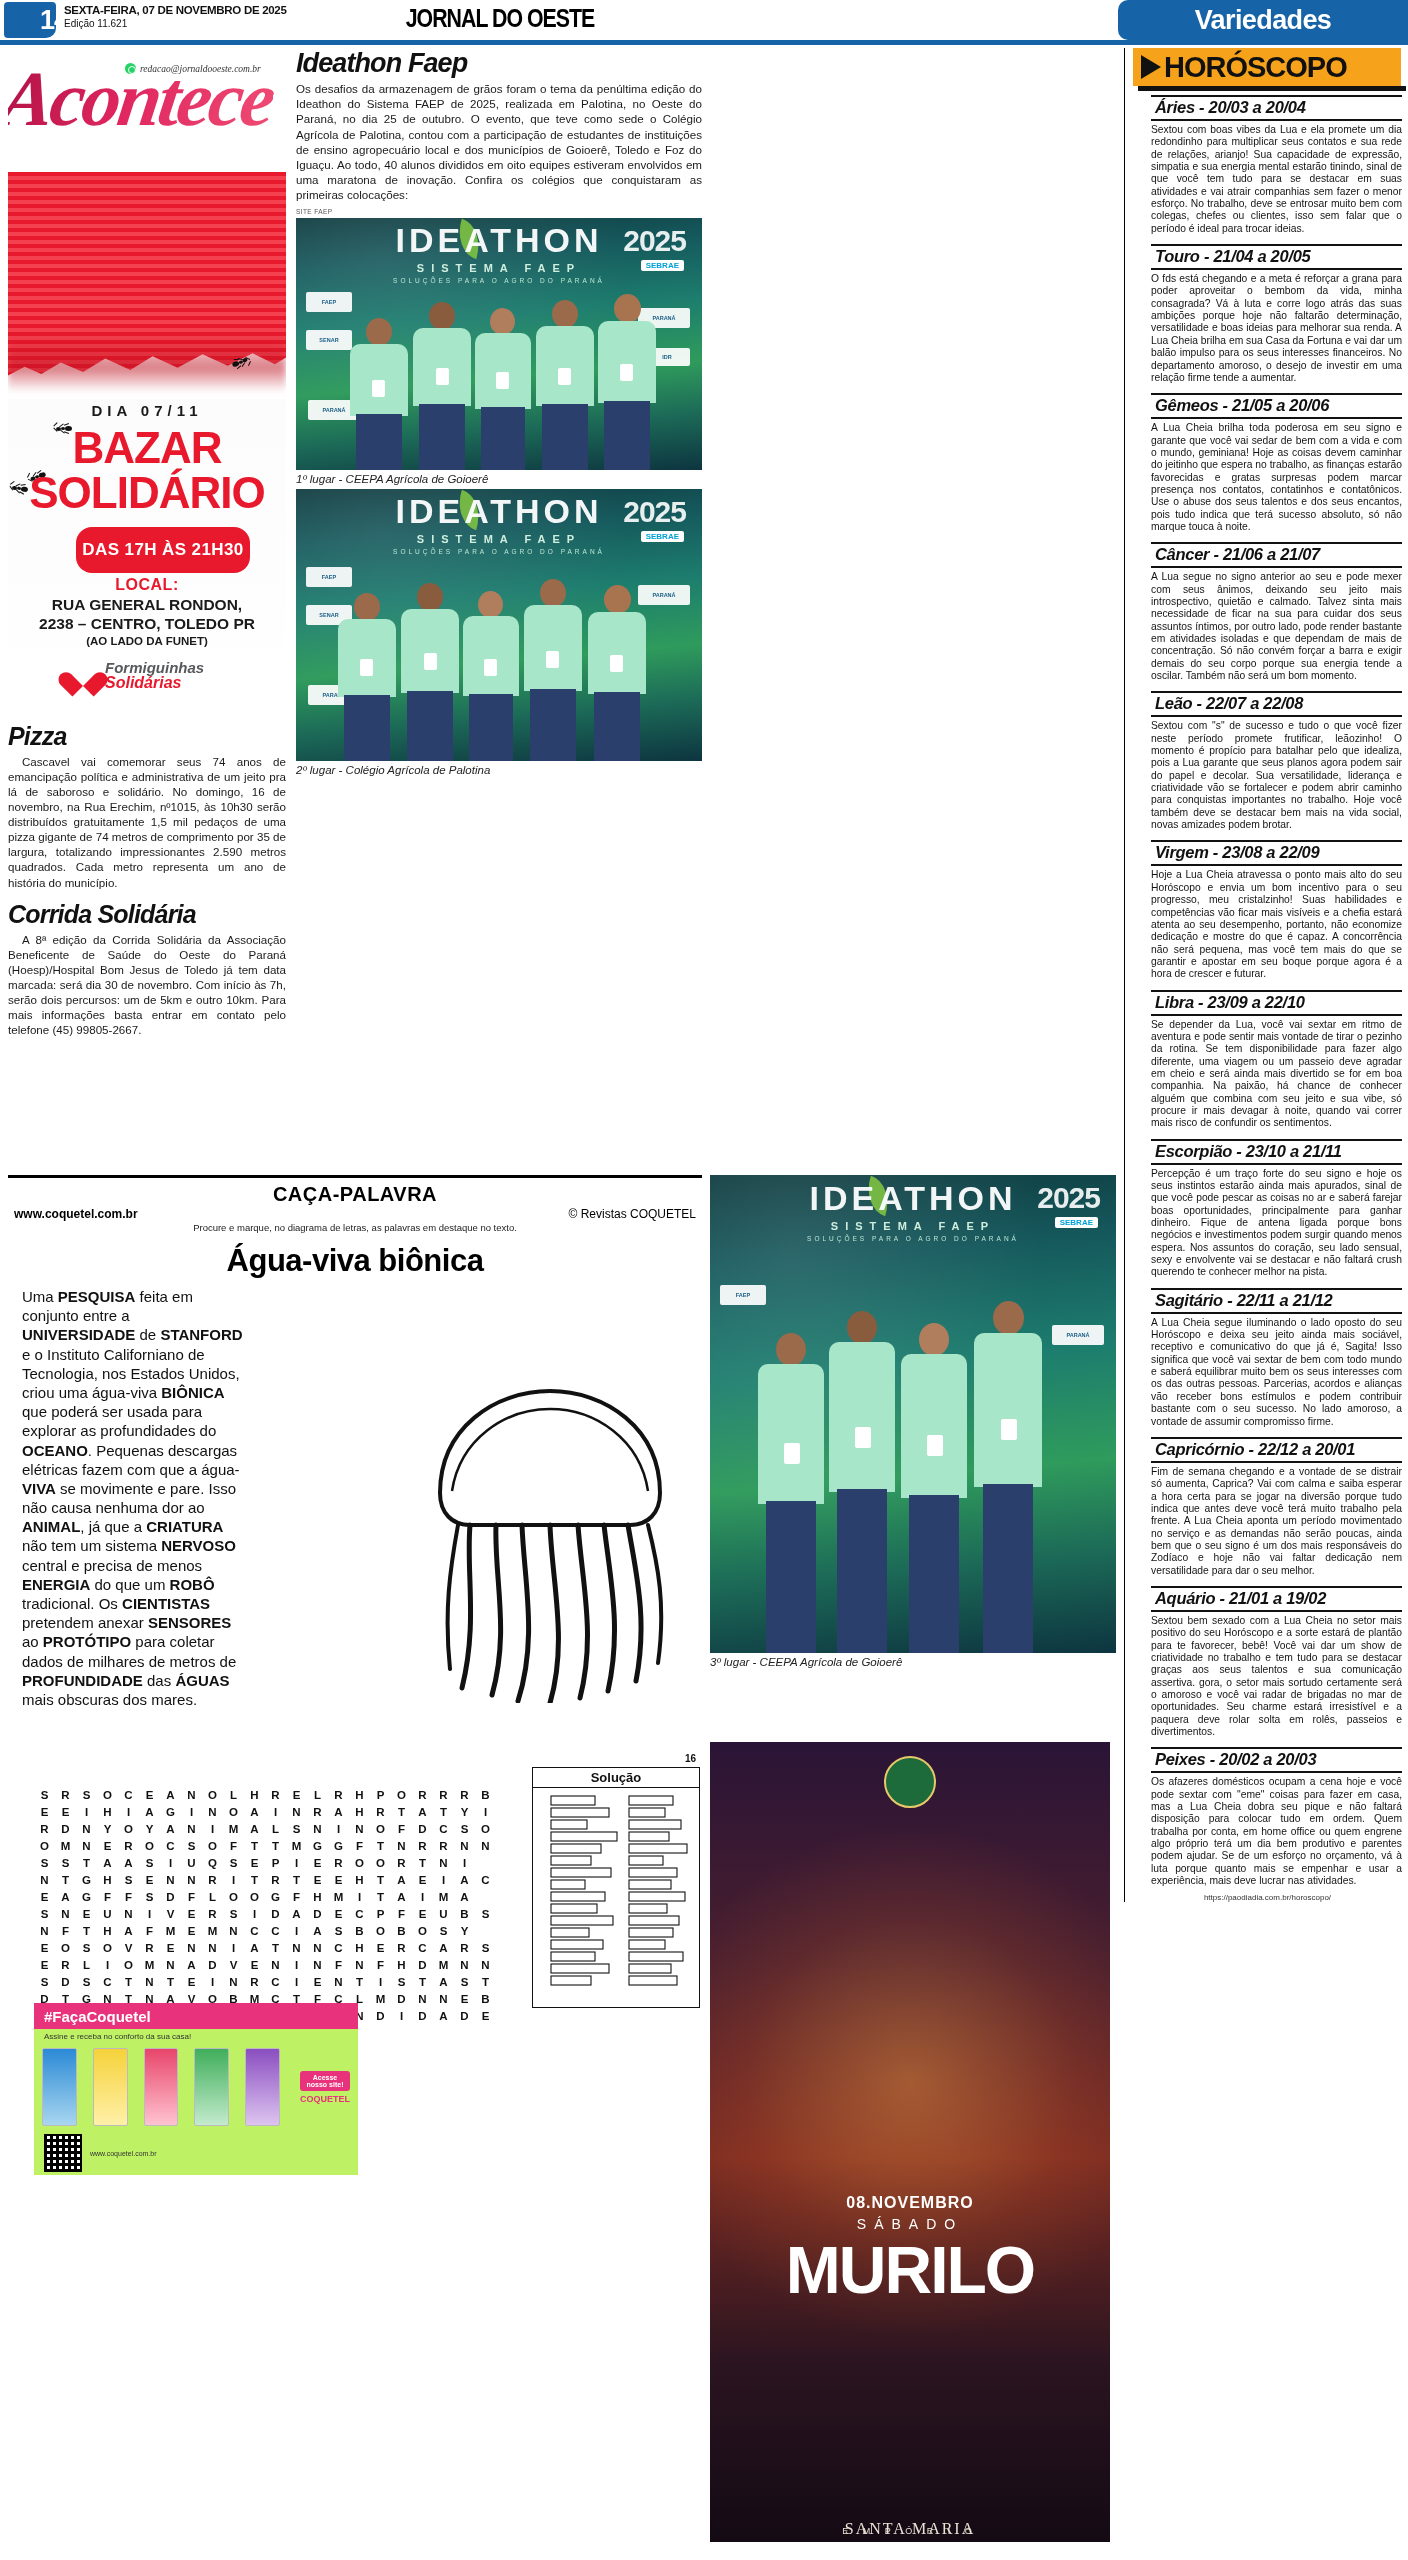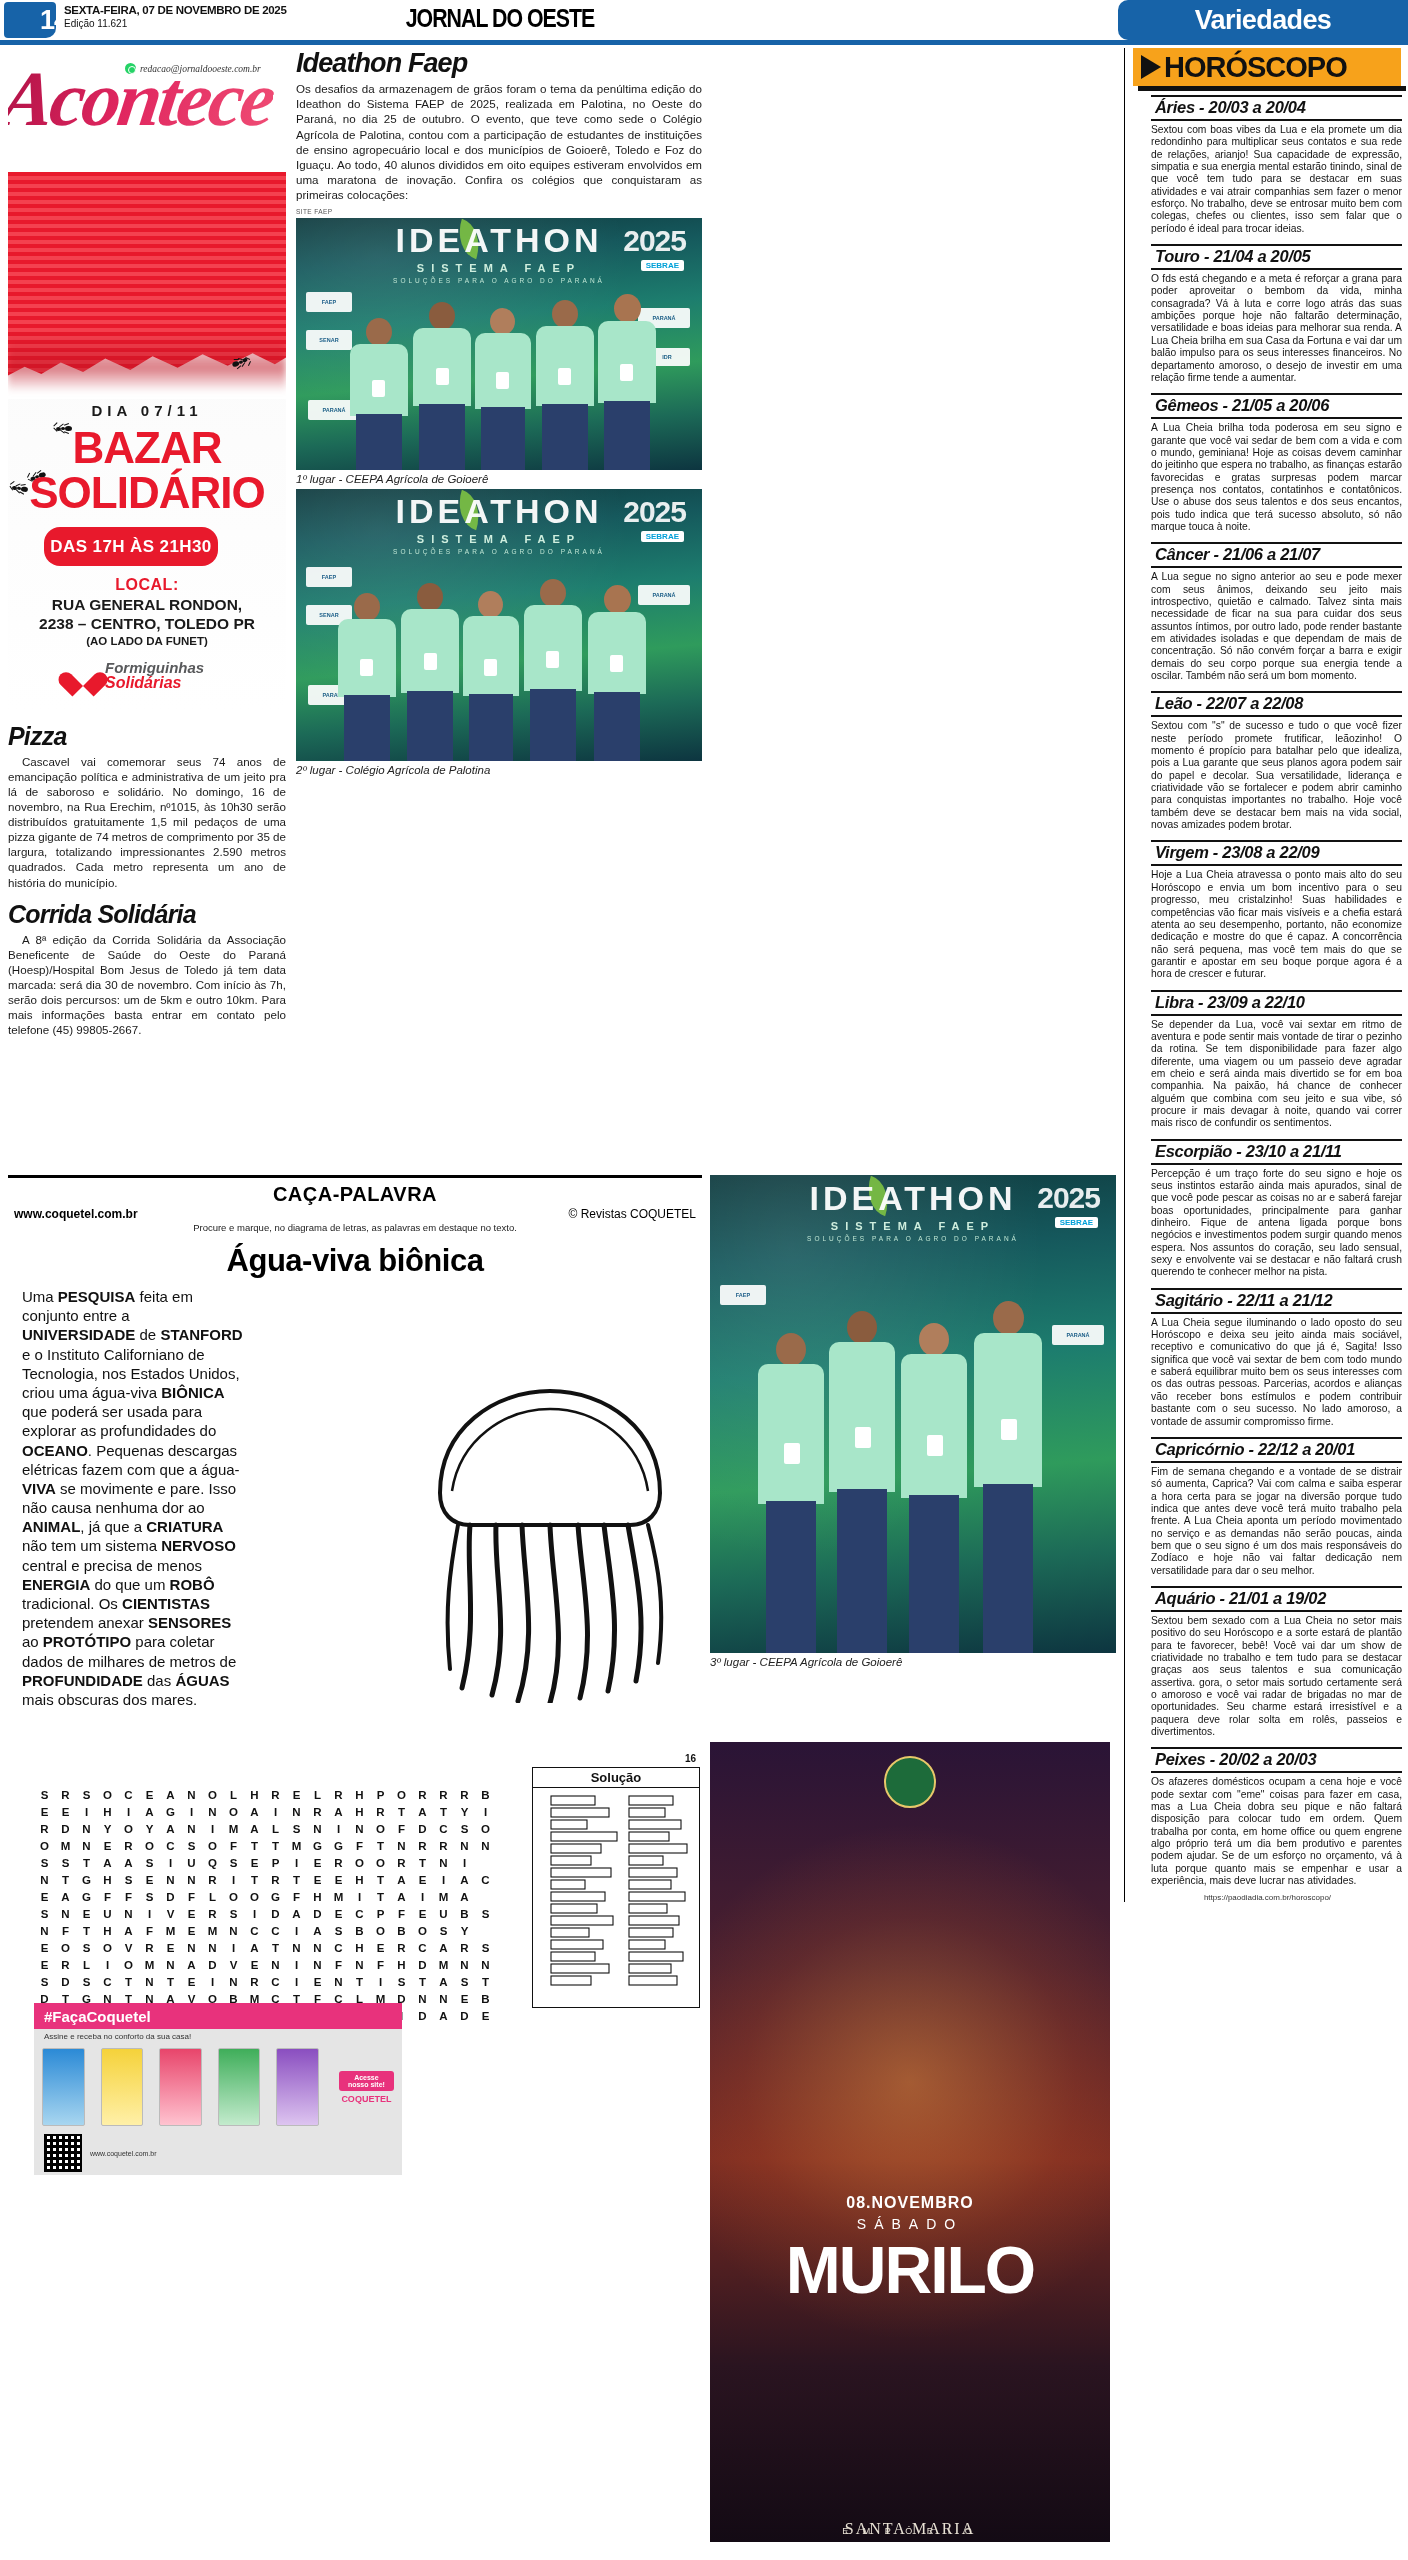--- a/index.html
+++ b/index.html
@@ -87,21 +87,21 @@
   .ant .a1{left:-3px;top:0px;transform:rotate(-45deg);}
   .ant .a2{left:-3px;top:5px;transform:rotate(45deg);}
 
   .bazar-dia { position:absolute; left:0; top:230px; width:278px; text-align:center;
     font-size:15px; font-weight:bold; letter-spacing:5px; color:#1a1a1a; }
   .bazar-h1 { position:absolute; left:0; top:255px; width:278px; text-align:center;
     font-size:44px; font-weight:bold; color:#e8192c; letter-spacing:-1px; line-height:0.96; font-family:"Liberation Sans",sans-serif;}
   .bazar-h2 { position:absolute; left:0; top:300px; width:278px; text-align:center;
     font-size:44px; font-weight:bold; color:#e8192c; letter-spacing:-1px; line-height:0.96;}
   .bazar-hours {
-    position:absolute; left:36px; top:355px; width:174px; height:39px;
+    position:absolute; left:68px; top:355px; width:174px; height:46px;
     background:#e8192c; border-radius:16px; color:#fff;
     display:flex;align-items:center;justify-content:center;
     font-size:17px;font-weight:bold;letter-spacing:0.4px;
   }
   .bazar-local-lbl { position:absolute; left:0; top:404px; width:278px; text-align:center;
     font-size:16px; font-weight:bold; color:#e8192c; letter-spacing:0.5px; }
   .bazar-addr1 { position:absolute; left:0; top:424px; width:278px; text-align:center;
     font-size:15.5px; font-weight:bold; color:#1a1a1a; }
   .bazar-addr2 { position:absolute; left:0; top:443px; width:278px; text-align:center;
     font-size:15.5px; font-weight:bold; color:#1a1a1a; }
@@ -174,21 +174,21 @@
   .jelly-wrap{ position:absolute; right:2px; top:86px; width:300px; height:330px; }
 
   .grid-letters{ position:absolute; left:26px; top:500px; width:640px; }
   .grid-row{ display:flex; gap:0; }
   .grid-cell{ width:21px; height:17px; font-size:11.5px; font-weight:bold; text-align:center; line-height:17px; color:#111;}
 
   .sol-box{ position:absolute; right:2px; top:480px; width:168px; }
   .sol-title{ text-align:center;font-size:13px;font-weight:bold;color:#111;border:1.3px solid #111;padding:2px 0;}
   .sol-grid{ border:1.3px solid #111; border-top:0; height:220px; position:relative; background:#fff;}
 
-  .mag-ad{ position:absolute; left:26px; top:716px; width:368px; height:172px; background:#e5e5e5; overflow:hidden;}
+  .mag-ad{ position:absolute; left:26px; top:716px; width:324px; height:172px; background:#bef264; overflow:hidden;}
   .mag-top{ height:26px; background:#e8327c; color:#fff; font-size:15px; font-weight:bold; display:flex;align-items:center;padding-left:10px;}
   .mag-sub{ font-size:8px; color:#333; padding:3px 10px;}
   .mag-covers{ display:flex; gap:16px; padding:4px 8px; }
   .cover{ width:56px;height:78px;border-radius:2px;border:1px solid #bbb; position:relative; overflow:hidden;}
   .qr{ width:38px;height:38px;background:
        repeating-linear-gradient(0deg,#000 0 3px,#fff 3px 6px),
        repeating-linear-gradient(90deg,#000 0 3px,transparent 3px 6px);
        background-blend-mode:multiply; }
 
   

